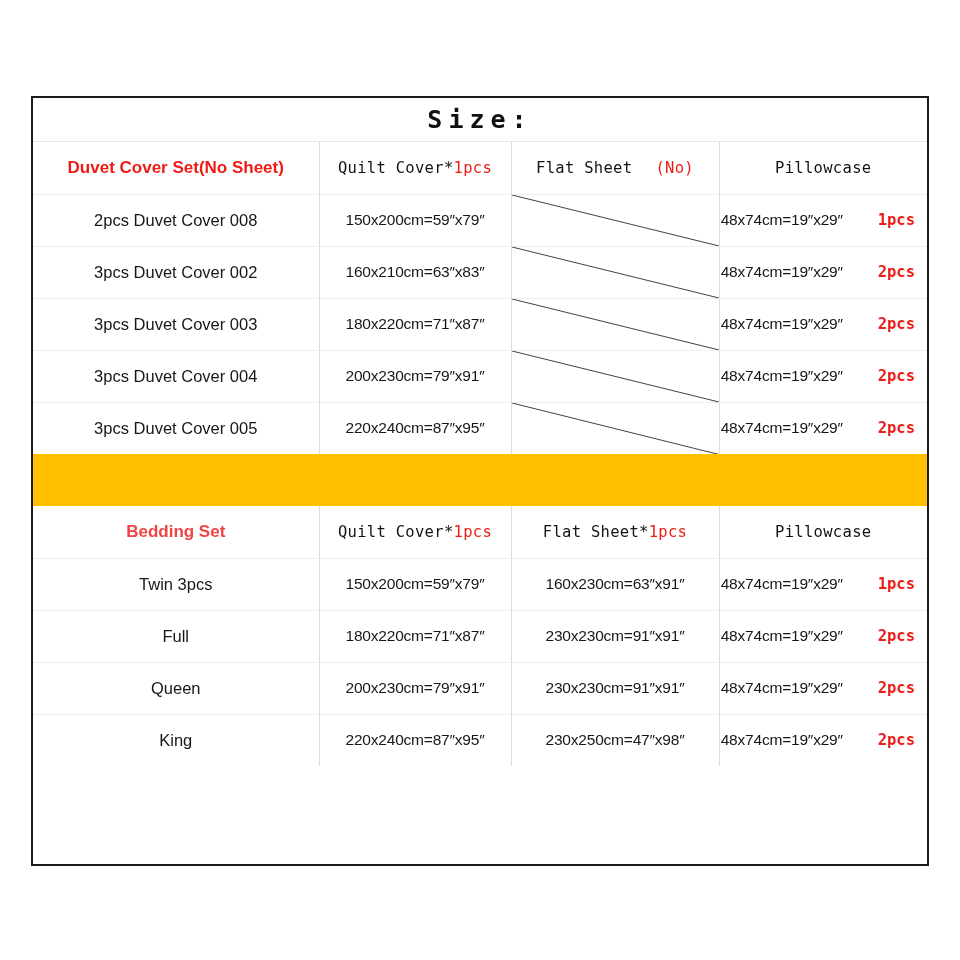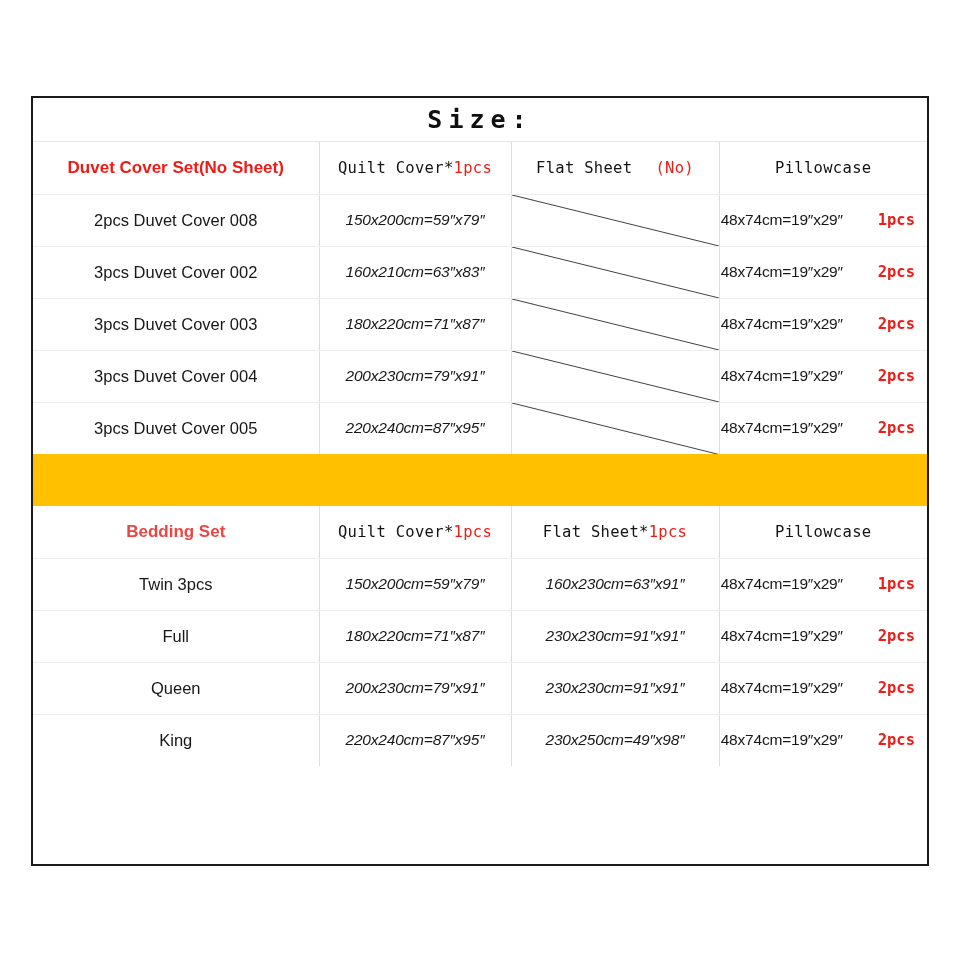--- a/index.html
+++ b/index.html
@@ -84,21 +84,20 @@
   
   .data-row td {
     height: 52px;
     font-size: 16.5px;
     color: #171717;
     font-family: "Liberation Sans", sans-serif;
   }
   .data-row td.meas {
     font-size: 15.5px;
     letter-spacing: -0.2px;
-    font-style: italic;
   }
 
   
   .pillow-cell {
     position: relative;
   }
   .pillow-inner {
     display: flex;
     align-items: center;
     justify-content: center;
@@ -284,21 +283,21 @@
         <td class="meas">230x230cm=91″x91″</td>
         <td class="pillow-cell">
           <div class="pillow-inner">48x74cm=19″x29″</div>
           <span class="pillow-count" style="color: rgb(237, 28, 22);">2pcs</span>
         </td>
       </tr>
 
       <tr class="data-row last-row">
         <td style="border-bottom: none;">King</td>
         <td class="meas" style="border-bottom: none;">220x240cm=87″x95″</td>
-        <td class="meas" style="border-bottom: none;">230x250cm=49″x98″</td>
+        <td class="meas" style="border-bottom: none;">230x250cm=47″x98″</td>
         <td class="pillow-cell" style="border-bottom: none;">
           <div class="pillow-inner">48x74cm=19″x29″</div>
           <span class="pillow-count" style="color: rgb(237, 28, 22);">2pcs</span>
         </td>
       </tr>
 
     </tbody>
   </table>
 
 </div>

